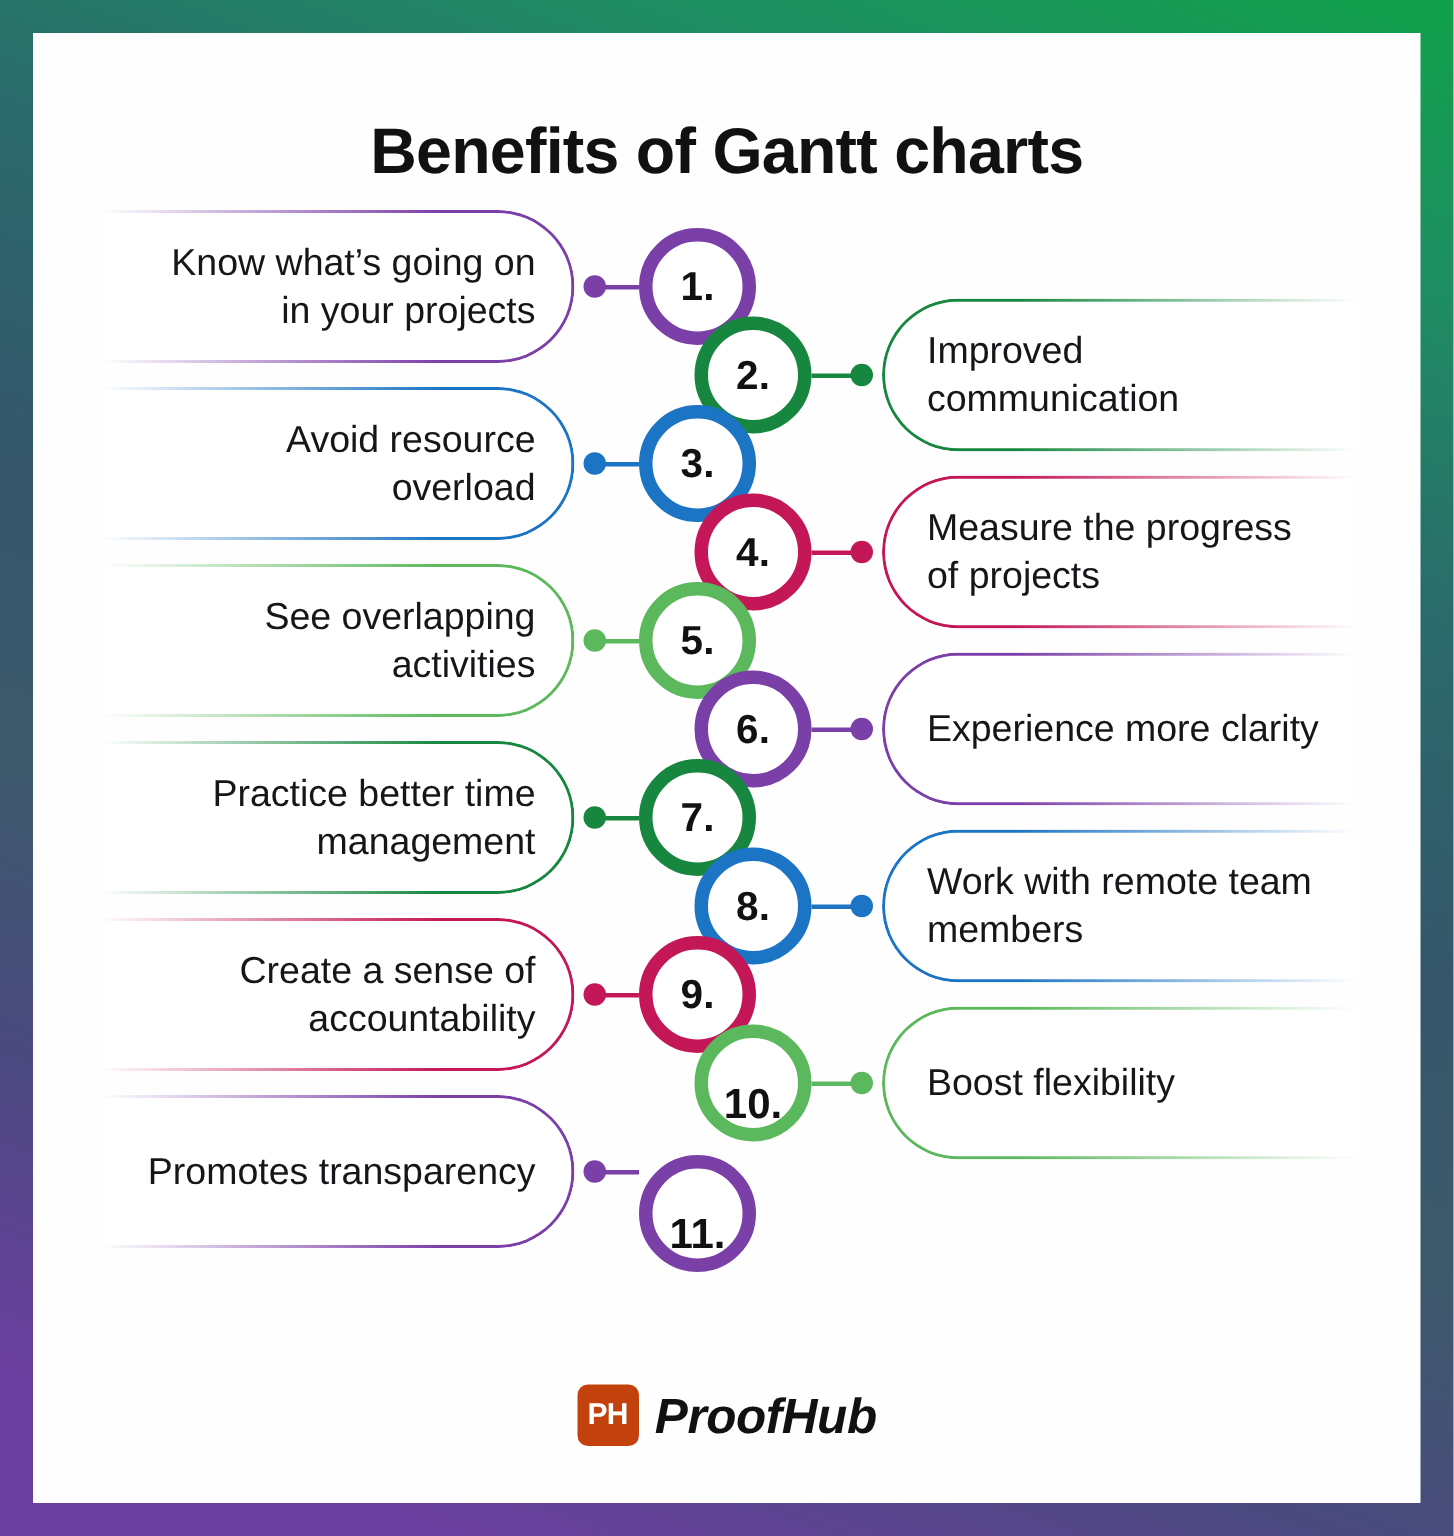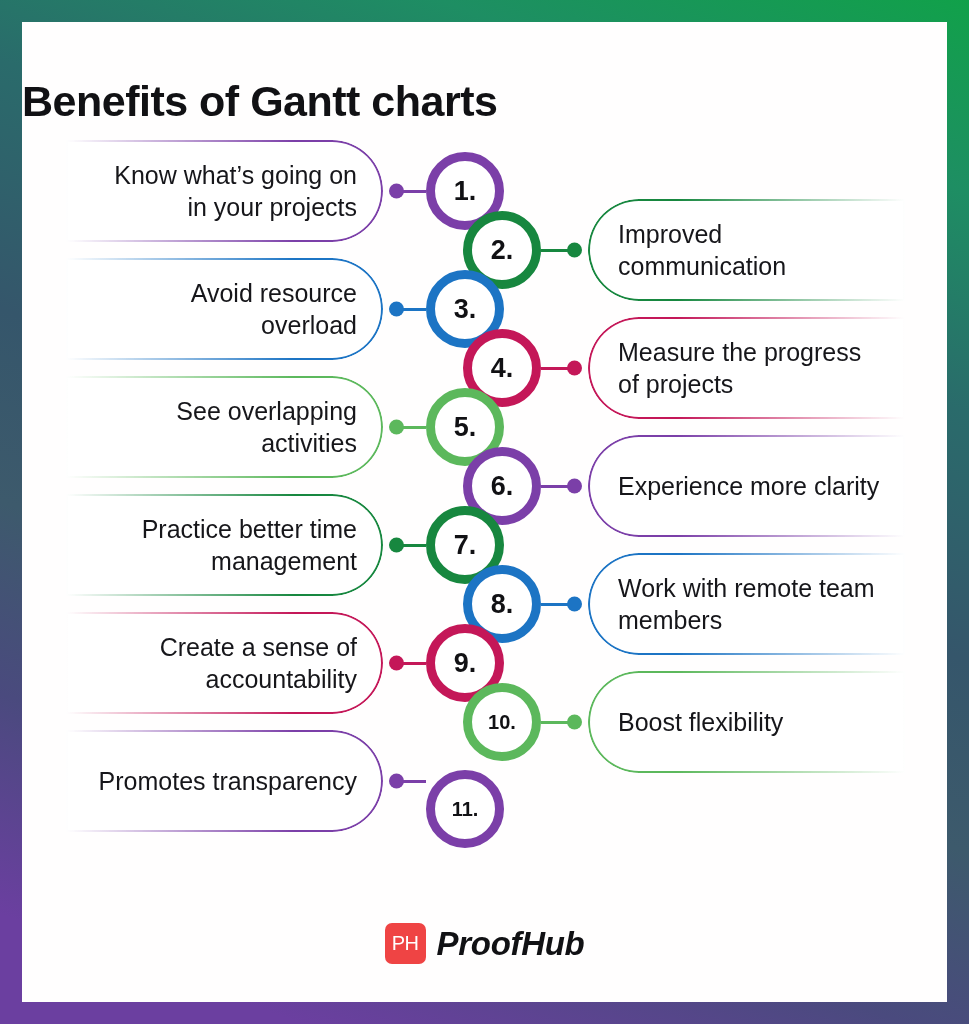--- a/index.html
+++ b/index.html
@@ -37,20 +37,21 @@
     background: #fffefe;
     overflow: hidden;
   }
 
   
   #title {
     position: absolute;
     top: 55px;
     left: 0;
     width: 100%;
+    text-align: center;
     font-size: 43px;
     font-weight: bold;
     color: #111114;
     letter-spacing: -0.5px;
   }
 
   
   #circle-column {
     position: absolute;
     left: 0;
@@ -66,21 +67,21 @@
     border-radius: 50%;
     background: #ffffff;
     display: flex;
     align-items: center;
     justify-content: center;
     font-size: 27px;
     font-weight: bold;
     color: #111114;
     pointer-events: auto;
   }
-  .node-circle.n-wide { font-size: 20px; }
+  .node-circle.n-wide { font-size: 28px; align-items: flex-end; }
 
   
   .connector {
     position: absolute;
     height: 3px;
     pointer-events: auto;
   }
   .connector .dot {
     position: absolute;
     top: 50%;
@@ -142,24 +143,24 @@
   #brand-row {
     display: flex;
     align-items: center;
     justify-content: center;
     gap: 11px;
   }
   #logo-mark {
     width: 41px;
     height: 41px;
     border-radius: 7px;
-    background: #ef4444;
+    background: #c2410c;
     color: #ffffff;
     font-size: 20px;
-    font-weight: normal;
+    font-weight: bold;
     display: flex;
     align-items: center;
     justify-content: center;
     letter-spacing: -0.5px;
   }
   #brand-name {
     font-size: 33px;
     font-weight: bold;
     color: #111114;
     letter-spacing: -0.3px;

